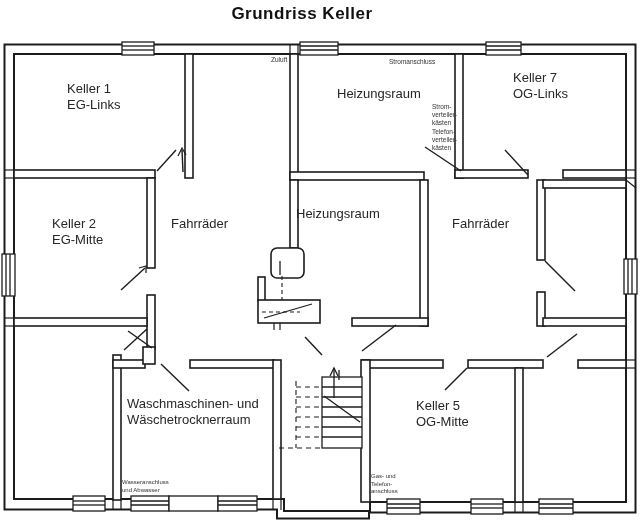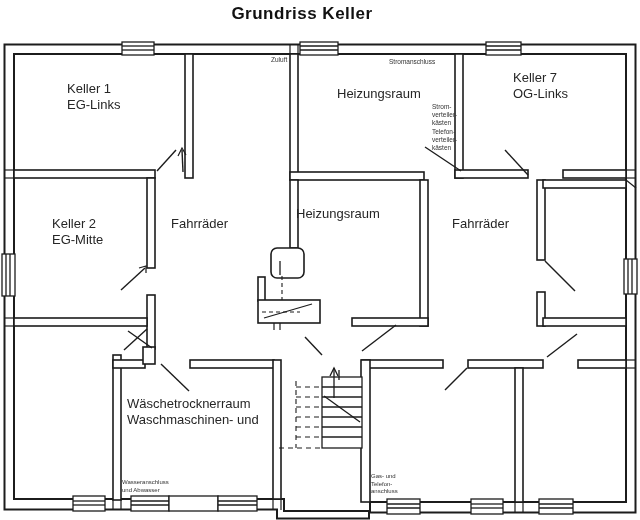--- a/index.html
+++ b/index.html
@@ -213,22 +213,26 @@
   <div class="lbl room" style="left:171px;top:216px">
       <span>Fahrräder</span>
     </div>
   <div class="lbl room" style="left:296px;top:206px">
       <span>Heizungsraum</span>
     </div>
   <div class="lbl room" style="left:452px;top:216px">
       <span>Fahrräder</span>
     </div>
   <div class="lbl room" style="left:127px;top:396px">
+      <span>Waschmaschinen- und</span>
       <span>Wäschetrocknerraum</span>
-      <span>Waschmaschinen- und</span>
+    </div>
+  <div class="lbl room" style="left:416px;top:398px">
+      <span>Keller 5</span>
+      <span>OG-Mitte</span>
     </div>
 
   <div class="lbl tiny" style="left:271px;top:56px">
       <span>Zuluft</span>
     </div>
   <div class="lbl tiny" style="left:389px;top:58px">
       <span>Stromanschluss</span>
     </div>
   <div class="lbl tiny" style="left:432px;top:103px">
       <span>Strom-</span>

